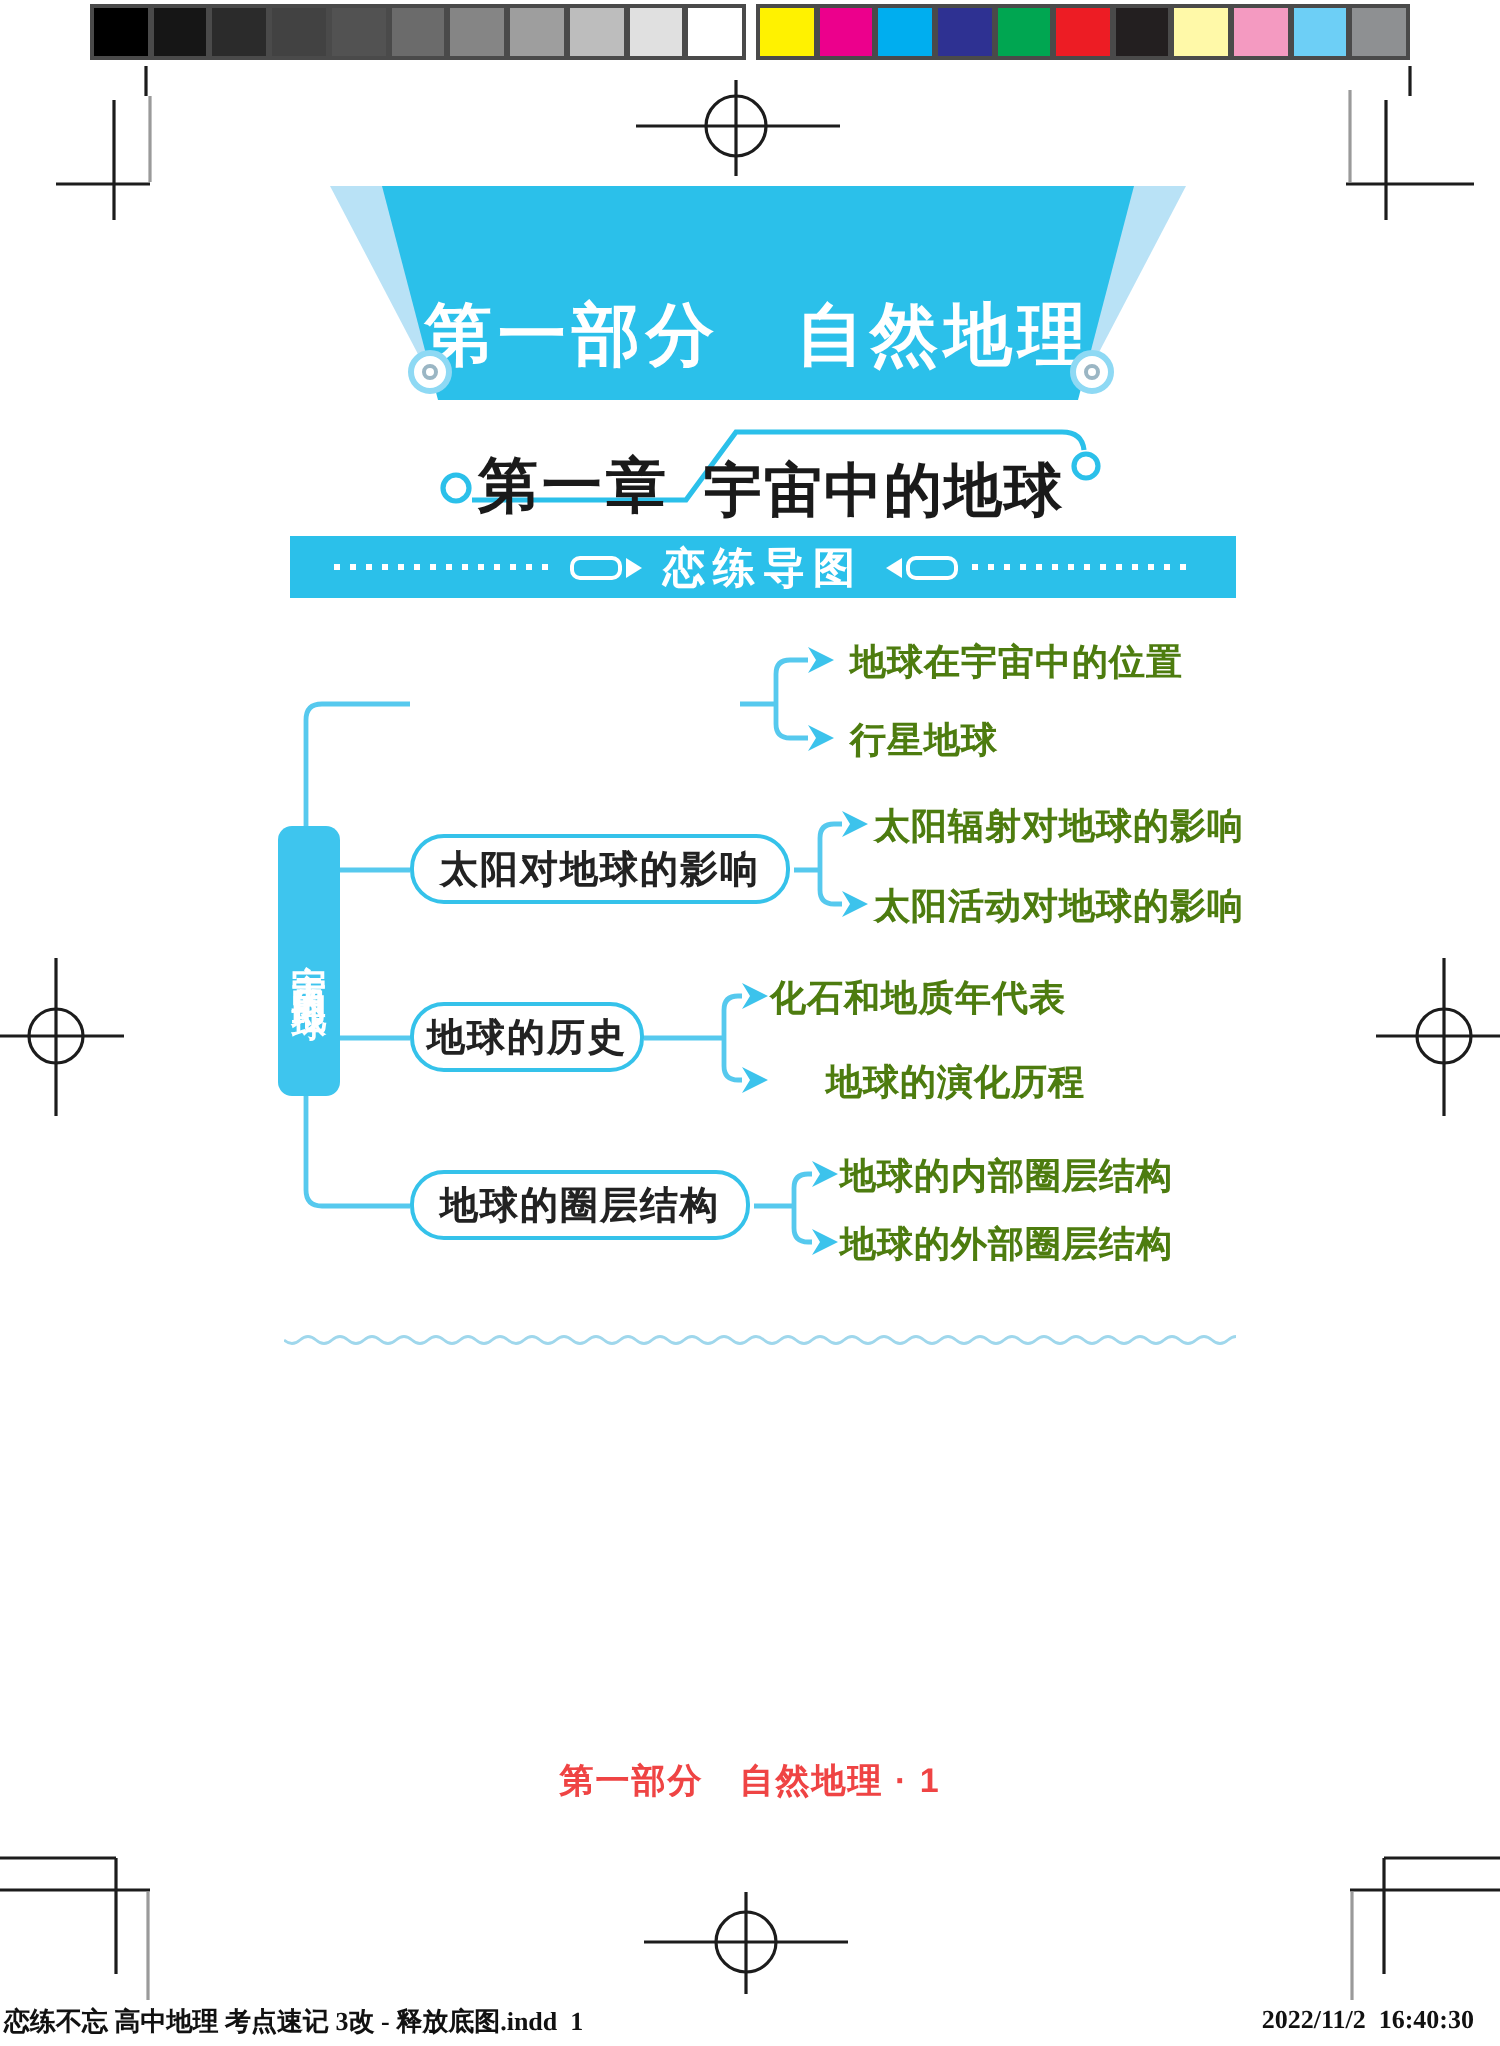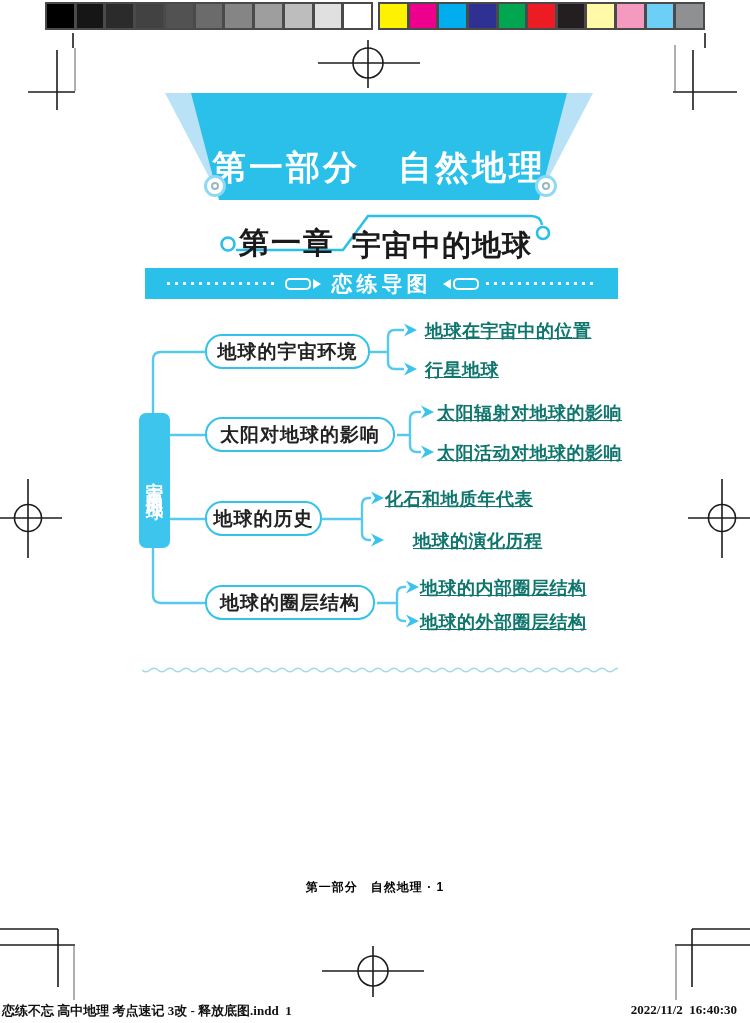--- a/index.html
+++ b/index.html
@@ -52,32 +52,32 @@
   .mm-root{position:absolute;left:139px;top:413px;width:31px;height:135px;background:#3ec5ee;border-radius:7px;
     color:#fff;font-size:17px;font-weight:bold;writing-mode:vertical-rl;text-orientation:upright;
     display:flex;align-items:center;justify-content:center;letter-spacing:4px;z-index:2;}
   .mm-node{position:absolute;left:205px;height:35px;background:#fff;border:2.5px solid #35c2ea;border-radius:17px;
     display:flex;align-items:center;justify-content:center;font-size:19px;font-weight:bold;color:#222;
     letter-spacing:1px;box-sizing:border-box;z-index:2;}
   .n1{top:334px;width:165px;}
   .n2{top:417px;width:190px;}
   .n3{top:501px;width:117px;}
   .n4{top:585px;width:170px;}
-  .mm-leaf{position:absolute;font-size:18px;font-weight:bold;color:#0f766e;letter-spacing:0.5px;white-space:nowrap;text-decoration:underline;}
+  .mm-leaf{position:absolute;font-size:18px;font-weight:bold;color:#4d7c0f;letter-spacing:0.5px;white-space:nowrap;}
   .l1a{left:425px;top:319px;}  .l1b{left:425px;top:358px;}
   .l2a{left:437px;top:401px;}  .l2b{left:437px;top:441px;}
   .l3a{left:385px;top:487px;}  .l3b{left:385px;top:529px;margin-left:28px;}
   .l4a{left:420px;top:576px;}  .l4b{left:420px;top:610px;}
 
   
   .wave{position:absolute;left:142px;top:664px;}
 
   
-  .footer{position:absolute;left:0;top:879px;width:100%;text-align:center;color:#000000;
-    font-size:12px;font-weight:bold;letter-spacing:1px;}
+  .footer{position:absolute;left:0;top:879px;width:100%;text-align:center;color:#ef4444;
+    font-size:17px;font-weight:bold;letter-spacing:1px;}
   .slug{position:absolute;top:1002px;font-family:Liberation Serif, serif;
     font-weight:bold;font-size:13px;color:#111;white-space:pre;}
   .slug.left{left:2px;}
   .slug.right{right:13px;}
 </style>
 </head>
 <body>
 
 <div class="page">
 
@@ -202,21 +202,20 @@
       <polygon points="281,90.5 294,97 281,103.5 285,97"></polygon>
       <polygon points="281,130.5 294,137 281,143.5 285,137"></polygon>
       <polygon points="231,176.5 244,183 231,189.5 235,183"></polygon>
       <polygon points="231,218.5 244,225 231,231.5 235,225"></polygon>
       <polygon points="266,265.5 279,272 266,278.5 270,272"></polygon>
       <polygon points="266,299.5 279,306 266,312.5 270,306"></polygon>
     </g>
   </svg>
 
   <div class="mm-root">宇宙中的地球</div>
-  <div class="mm-node n1">地球的宇宙环境</div>
   <div class="mm-node n2">太阳对地球的影响</div>
   <div class="mm-node n3">地球的历史</div>
   <div class="mm-node n4">地球的圈层结构</div>
   <div class="mm-leaf l1a">地球在宇宙中的位置</div>
   <div class="mm-leaf l1b">行星地球</div>
   <div class="mm-leaf l2a">太阳辐射对地球的影响</div>
   <div class="mm-leaf l2b">太阳活动对地球的影响</div>
   <div class="mm-leaf l3a">化石和地质年代表</div>
   <div class="mm-leaf l3b">地球的演化历程</div>
   <div class="mm-leaf l4a">地球的内部圈层结构</div>

